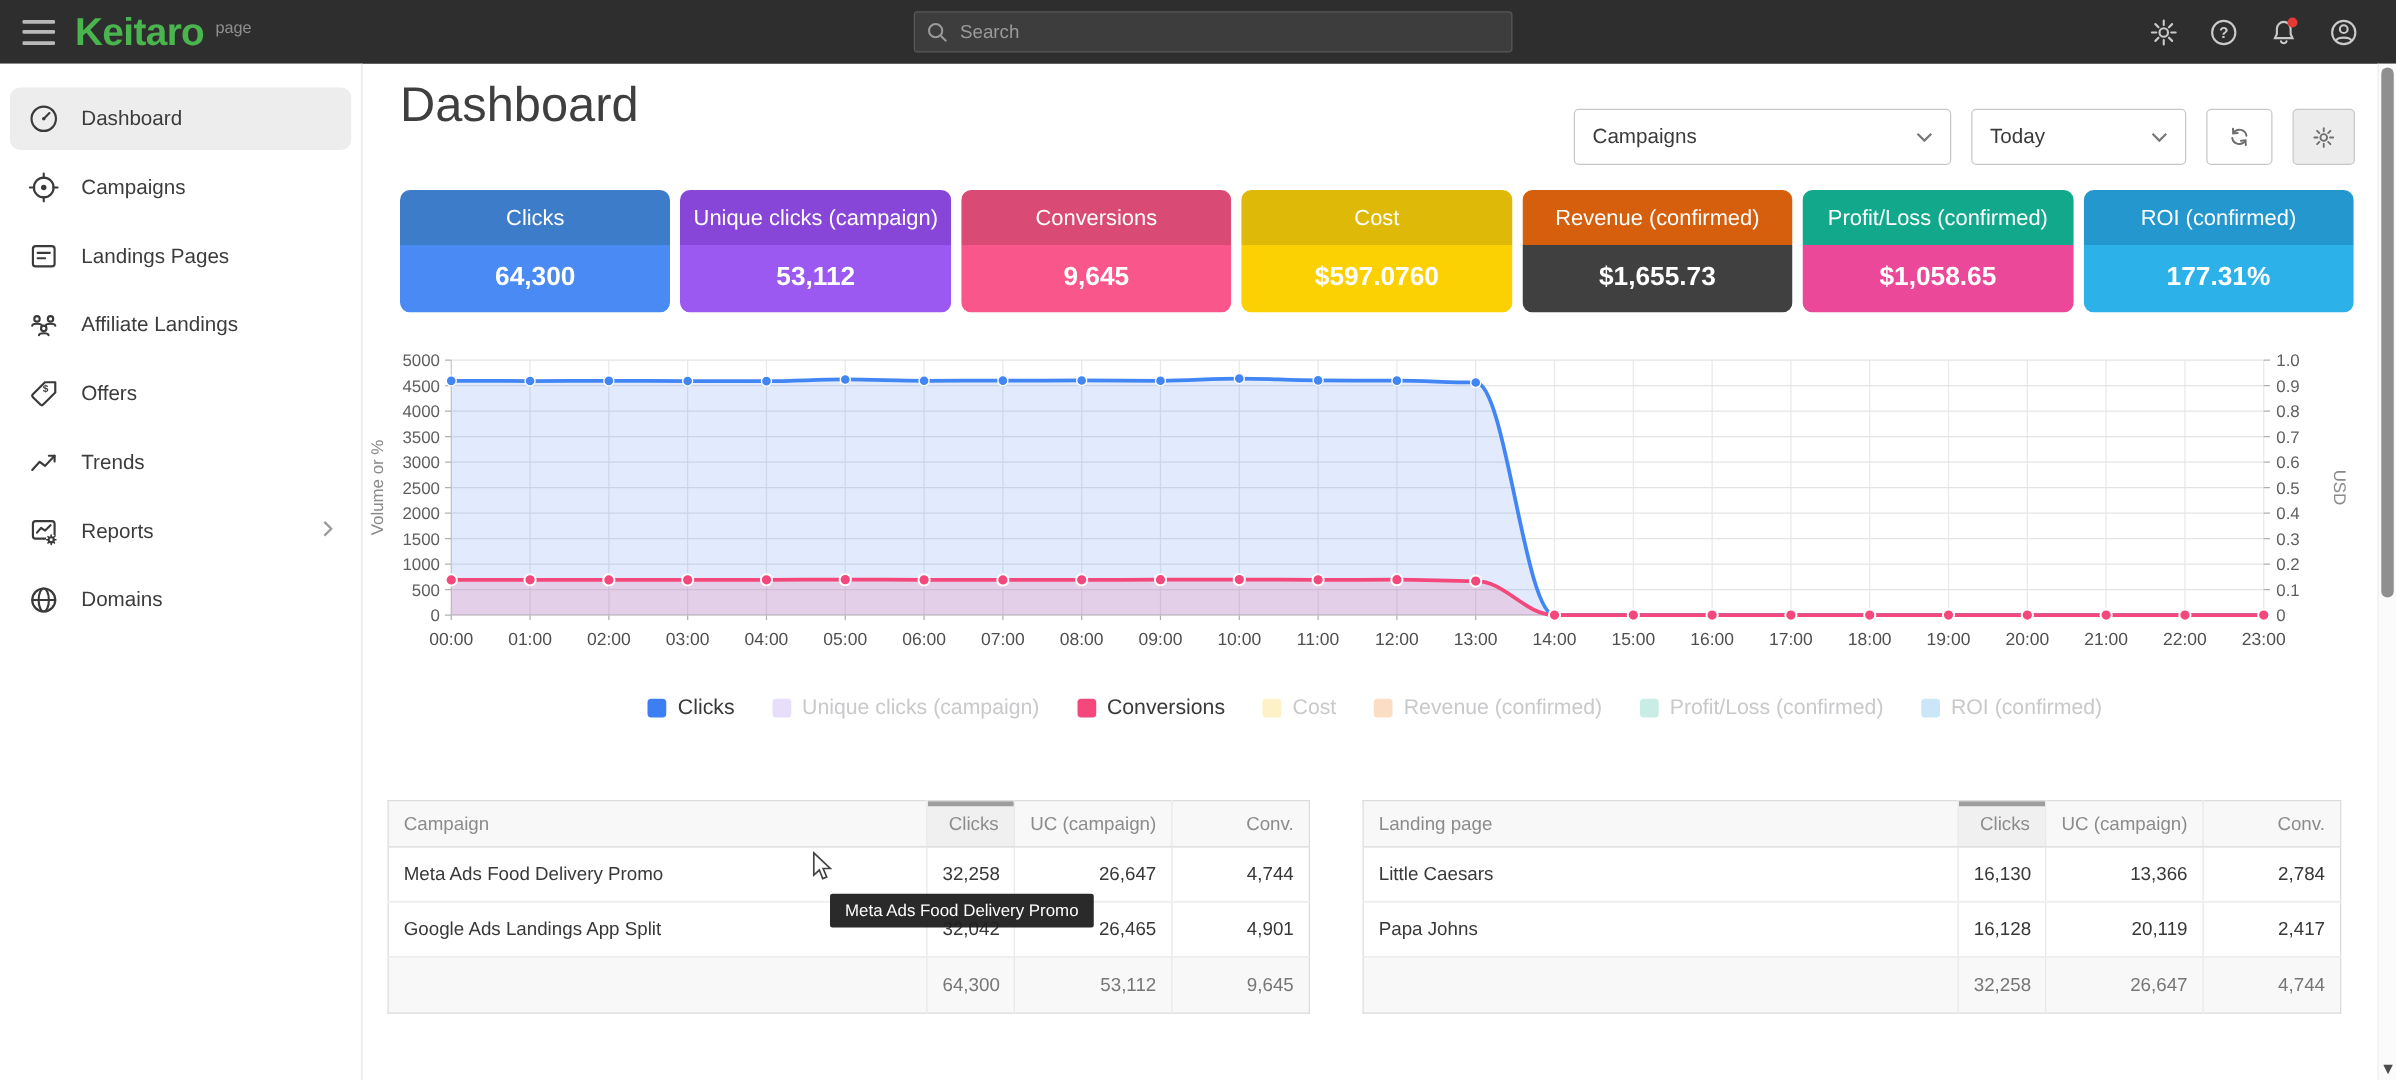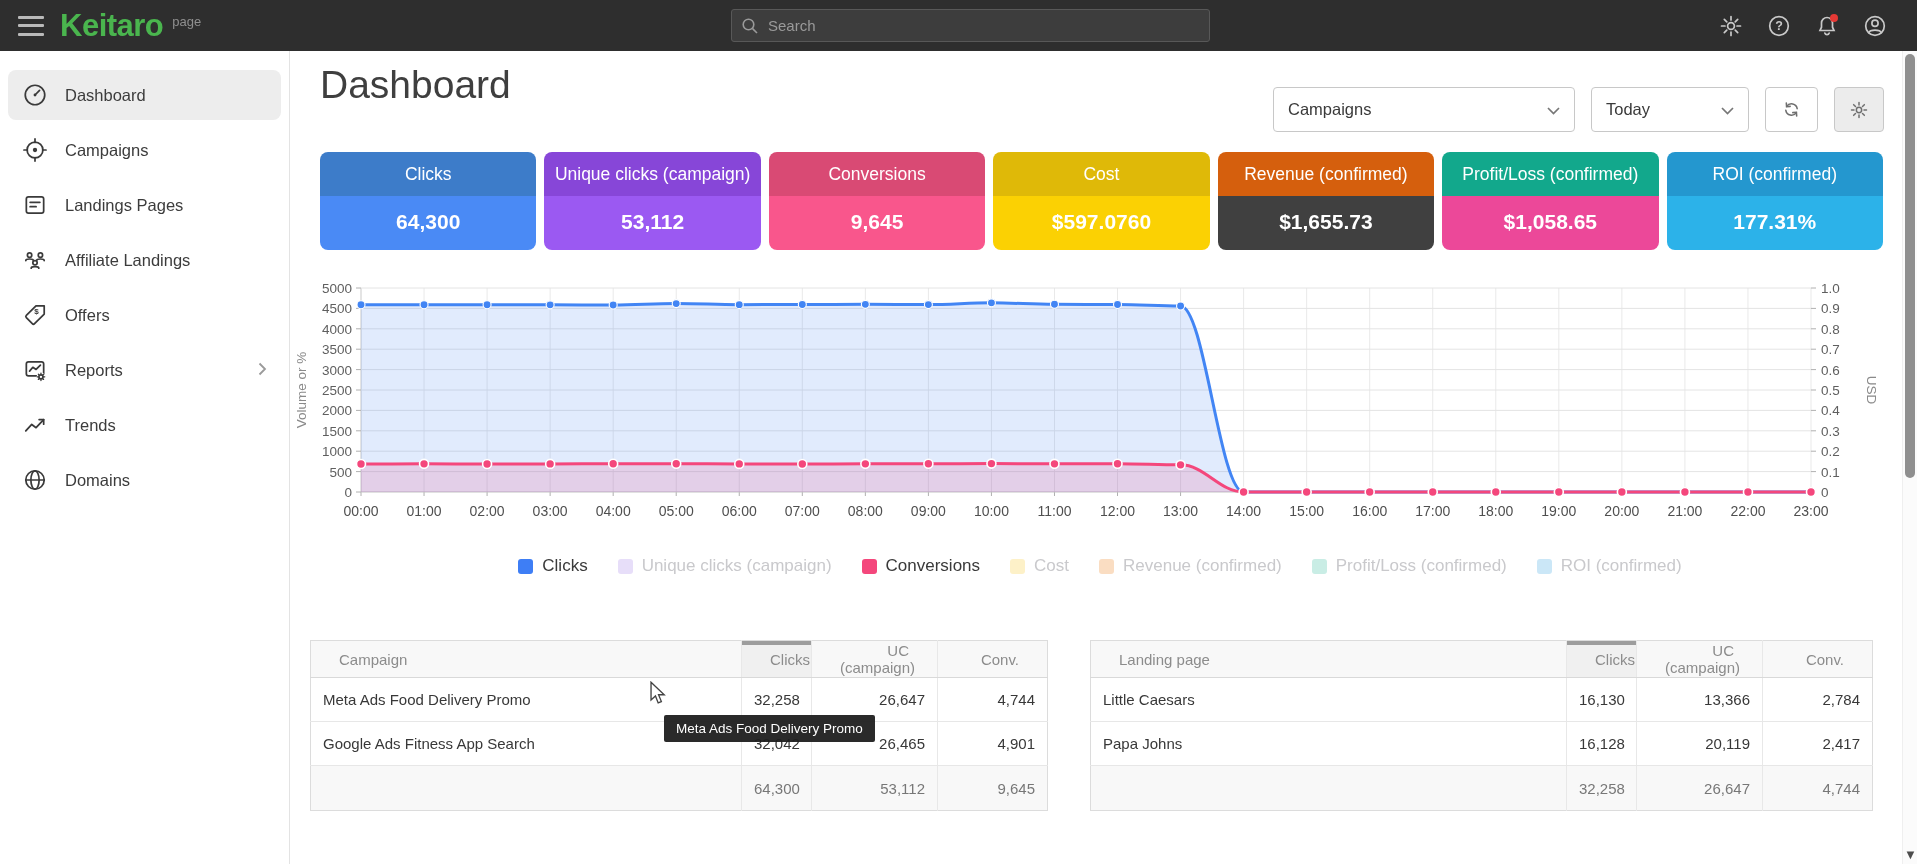--- a/index.html
+++ b/index.html
@@ -54,21 +54,21 @@
   #chart-legend { position:absolute; left:0; top:505px; width:1620px; display:flex; justify-content:center; gap:30px; align-items:center; }
   .legend-item { display:flex; align-items:center; gap:9px; font-size:17px; cursor:pointer; }
   .legend-swatch { width:15px; height:15px; border-radius:3px; }
   
   .data-table { border-collapse:collapse; table-layout:fixed; background:#fff; font-size:15px; }
   .table-wrap { position:absolute; top:589px; }
   #campaigns-table-wrap { left:20px; width:738px; }
   #landings-table-wrap  { left:800px; width:783px; }
   .data-table { width:100%; border:1px solid #dcdcdc; }
   .data-table th { height:37px; background:#f8f8f8; color:#8c8c8c; font-weight:400; font-size:15px;
-    text-align:left; padding:0 28px; border-bottom:1px solid #d9d9d9; }
+    text-align:left; padding:0 12px; border-bottom:1px solid #d9d9d9; }
   .data-table th.num, .data-table td.num { text-align:right; border-left:1px solid #e8e8e8; }
   .data-table th.sorted { box-shadow:inset 0 4px 0 0 #9d9d9d; background:#f0f0f0; }
   .data-table td { height:44px; padding:0 12px; color:#383838; border-bottom:1px solid #e7e7e7; }
   .data-table tfoot td { height:45px; background:#f8f8f8; color:#777; border-bottom:none; }
   
   #hover-tooltip { position:absolute; left:374px; top:664px; background:#1f1f1f; color:#fff; font-size:13.5px;
     padding:6px 12px; border-radius:2px; white-space:nowrap; z-index:50; opacity:0.95; }
   #mouse-cursor { position:absolute; left:358px; top:630px; z-index:60; }
   
   #scrollbar { position:absolute; right:0; top:51px; bottom:0; width:15px; background:#fbfbfb; border-left:1px solid #efefef; }
@@ -164,38 +164,38 @@
   </div>
   <div class="nav-item">
     <span class="nav-icon"><svg viewBox="0 0 24 24">
       <path d="M20.5 3.5h-7.6L4 12.4a1.5 1.5 0 0 0 0 2.1l5.5 5.5a1.5 1.5 0 0 0 2.1 0l8.9-8.9V3.5z"></path>
       <text x="13.4" y="10.8" font-size="7.5" text-anchor="middle" fill="#3a3a3a" stroke="none" font-weight="bold">$</text>
         </svg></span>
     <span>Offers</span>
   </div>
   <div class="nav-item">
     <span class="nav-icon"><svg viewBox="0 0 24 24">
+      <polyline points="3.5,17.5 9,11.5 13,14.5 20,7"></polyline>
+          <polyline points="15.8,7 20,7 20,11.2"></polyline>
+        </svg></span>
+    <span>Trends</span>
+  </div>
+  <div class="nav-item">
+    <span class="nav-icon"><svg viewBox="0 0 24 24">
       <rect x="4" y="4.5" width="16" height="13" rx="2"></rect>
           <polyline points="7,13 10,9.5 13,11.5 17,7.5"></polyline>
       <circle cx="17.5" cy="18.3" r="4" fill="#fff" stroke="none"></circle>
           <circle cx="17.5" cy="18.3" r="1.9"></circle>
       <path d="M17.5 15.8v-1M17.5 20.8v1M15 18.3h-1M20 18.3h1M15.8 16.6l-.7-.7M19.2 20l.7.7M19.2 16.6l.7-.7M15.8 20l-.7.7" stroke-width="1.2"></path>
         </svg></span>
     <span>Reports</span>
     <span class="nav-chevron">
       <svg width="9" height="14" viewBox="0 0 9 14">
           <path d="M1.5 1.5l5.5 5.5-5.5 5.5"></path>
         </svg></span>
-  </div>
-  <div class="nav-item">
-    <span class="nav-icon"><svg viewBox="0 0 24 24">
-      <polyline points="3.5,17.5 9,11.5 13,14.5 20,7"></polyline>
-          <polyline points="15.8,7 20,7 20,11.2"></polyline>
-        </svg></span>
-    <span>Trends</span>
   </div>
   <div class="nav-item">
     <span class="nav-icon"><svg viewBox="0 0 24 24">
       <circle cx="12" cy="12" r="8.5"></circle>
           <ellipse cx="12" cy="12" rx="3.8" ry="8.5"></ellipse>
           <line x1="3.5" y1="12" x2="20.5" y2="12"></line>
         </svg></span>
     <span>Domains</span>
   </div>
 </div>
@@ -204,21 +204,21 @@
   <h1 id="page-title">Dashboard</h1>
 
   <div id="controls">
     <div class="select" style="width:302px">
       <span>Campaigns</span>
       <span class="chev">
         <svg width="13" height="8" viewBox="0 0 13 8">
             <path d="M1 1l5.5 5.5L12 1" stroke="#777" fill="none" stroke-width="1.7"></path>
           </svg></span>
     </div>
-    <div class="select" style="width:158px">
+    <div class="select" style="width:172px">
       <span>Today</span>
       <span class="chev">
         <svg width="13" height="8" viewBox="0 0 13 8">
             <path d="M1 1l5.5 5.5L12 1" stroke="#777" fill="none" stroke-width="1.7"></path>
           </svg></span>
     </div>
     <button class="icon-btn" style="width:53px">
       <svg width="21" height="21" viewBox="0 0 24 24">
         <path d="M18.5 11a6.6 6.6 0 0 0-12-2.6"></path>
           <polyline points="6.1,4.5 6.4,8.8 10.5,8.4"></polyline>
@@ -496,21 +496,21 @@
           </tr>
         </thead>
         <tbody>
           <tr>
             <td>Meta Ads Food Delivery Promo</td>
             <td class="num">32,258</td>
             <td class="num">26,647</td>
             <td class="num">4,744</td>
           </tr>
           <tr>
-            <td>Google Ads Fitness App Search</td>
+            <td>Google Ads Landings App Split</td>
             <td class="num">32,042</td>
             <td class="num">26,465</td>
             <td class="num">4,901</td>
           </tr>
         </tbody>
         <tfoot>
           <tr>
             <td></td>
             <td class="num">64,300</td>
             <td class="num">53,112</td>

